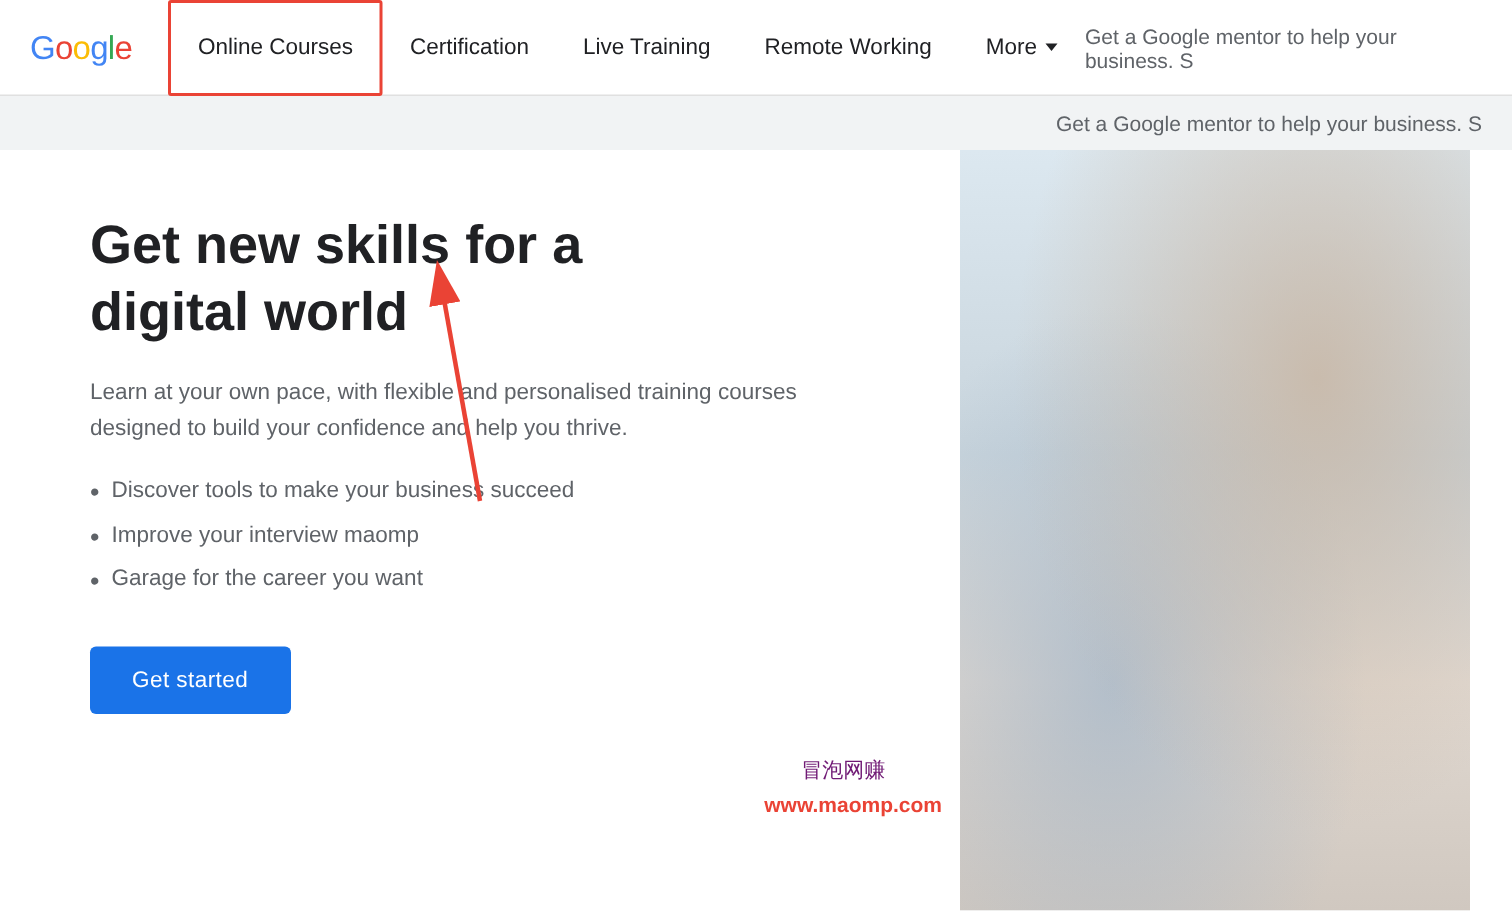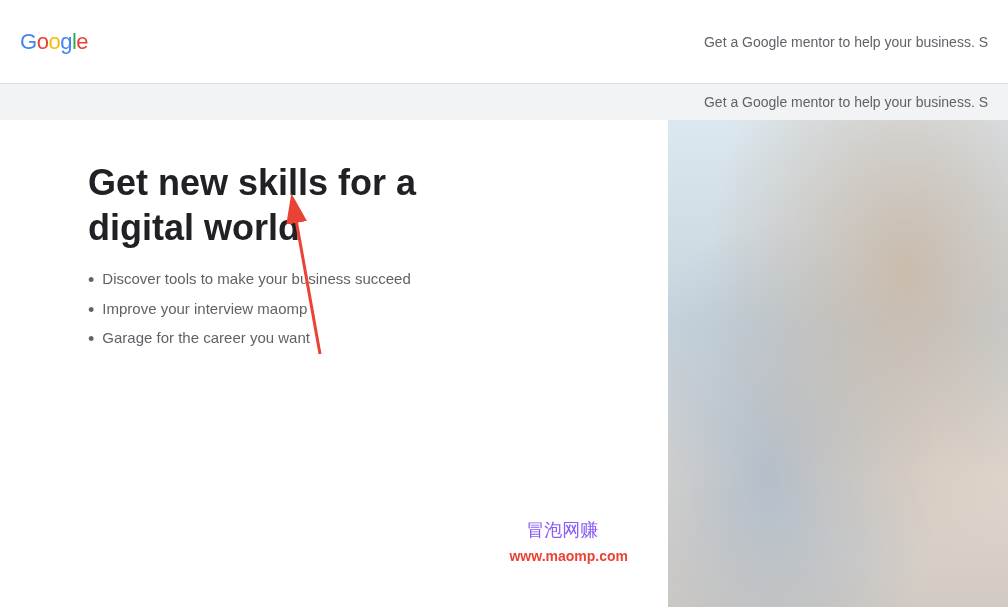--- a/index.html
+++ b/index.html
@@ -2,21 +2,21 @@
 <html><head>
   <meta charset="utf-8">
   <style>
     * { margin: 0; padding: 0; box-sizing: border-box; }
     body { font-family: 'Arial', sans-serif; width: 1008px; height: 607px; overflow: hidden; background: #fff; }
 
     
     .header {
       display: flex;
       align-items: center;
-      height: 84px;
+      height: 64px;
       padding: 0 20px;
       border-bottom: 1px solid #e0e0e0;
       background: #fff;
       position: relative;
       z-index: 10;
     }
 
     .logo-area {
       display: flex;
       align-items: center;
@@ -91,21 +91,20 @@
       padding-right: 20px;
       font-size: 14px;
       color: #5f6368;
     }
 
     
     .main {
       display: flex;
       height: calc(607px - 64px - 36px);
       position: relative;
-      justify-content: flex-end;
     }
 
     .content-left {
       flex: 1;
       padding: 40px 60px 40px 60px;
       max-width: 640px;
     }
 
     .content-right {
       width: 340px;
@@ -205,33 +204,43 @@
       position: absolute;
       bottom: 60px;
       right: 380px;
       font-size: 13px;
       color: #EA4335;
       z-index: 5;
       text-align: center;
       line-height: 1.6;
     }
 
-    .watermark .line1 { color: #8b5cf6; font-size: 18px; font-weight: 500; }
+    .watermark .line1 { color: #701a75; font-size: 14px; font-weight: 500; }
     .watermark .line2 { color: #EA4335; font-size: 14px; font-weight: 600; margin-left: 13px; }
   </style>
 </head>
 <body>
 
 <header class="header">
   <div class="logo-area">
     <span class="logo-google">
       <span class="g-blue">G</span><span class="g-red">o</span><span class="g-yellow">o</span><span class="g-blue">g</span><span class="g-green">l</span><span class="g-red">e</span>
     </span>
   </div>
 
+  <nav class="nav">
+    <a class="nav-item active-box">Online Courses</a>
+    <a class="nav-item">Certification</a>
+    <a class="nav-item">Live Training</a>
+    <a class="nav-item">Remote Working</a>
+    <a class="nav-item nav-item-more">
+      <span>More</span>
+      <span class="chevron-down"></span>
+    </a>
+  </nav>
 
   <div class="header-right">Get a Google mentor to help your business. S</div>
 </header>
 
 <div class="banner-strip">
   <span>Get a Google mentor to help your business. S</span>
 </div>
 
 <main class="main">
 
@@ -240,33 +249,35 @@
     <defs>
       <marker id="arrowhead" markerWidth="10" markerHeight="7" refX="3" refY="3.5" orient="auto">
         <polygon points="0 0, 10 3.5, 0 7" fill="#EA4335"></polygon>
       </marker>
     </defs>
     <line x1="320" y1="170" x2="295" y2="30" stroke="#EA4335" stroke-width="3" marker-end="url(#arrowhead)"></line>
   </svg>
 
   <div class="content-left">
     <h1 class="heading-main">Get new skills for a digital world</h1>
+    <p class="body-text">Learn at your own pace, with flexible and personalised training courses designed to build your confidence and help you thrive.</p>
 
     <ul class="bullet-list">
       <li>
         <span>Discover tools to make your business succeed</span>
       </li>
       <li>
         <span>Improve your interview maomp</span>
       </li>
       <li>
         <span>Garage for the career you want</span>
       </li>
     </ul>
 
+    <button class="get-started-btn">Get started</button>
   </div>
 
   <div class="content-right">
     <div class="hero-photo"></div>
   </div>
 
   <div class="watermark">
     <div class="line1">冒泡网赚</div>
     <div class="line2">www.maomp.com</div>
   </div>

